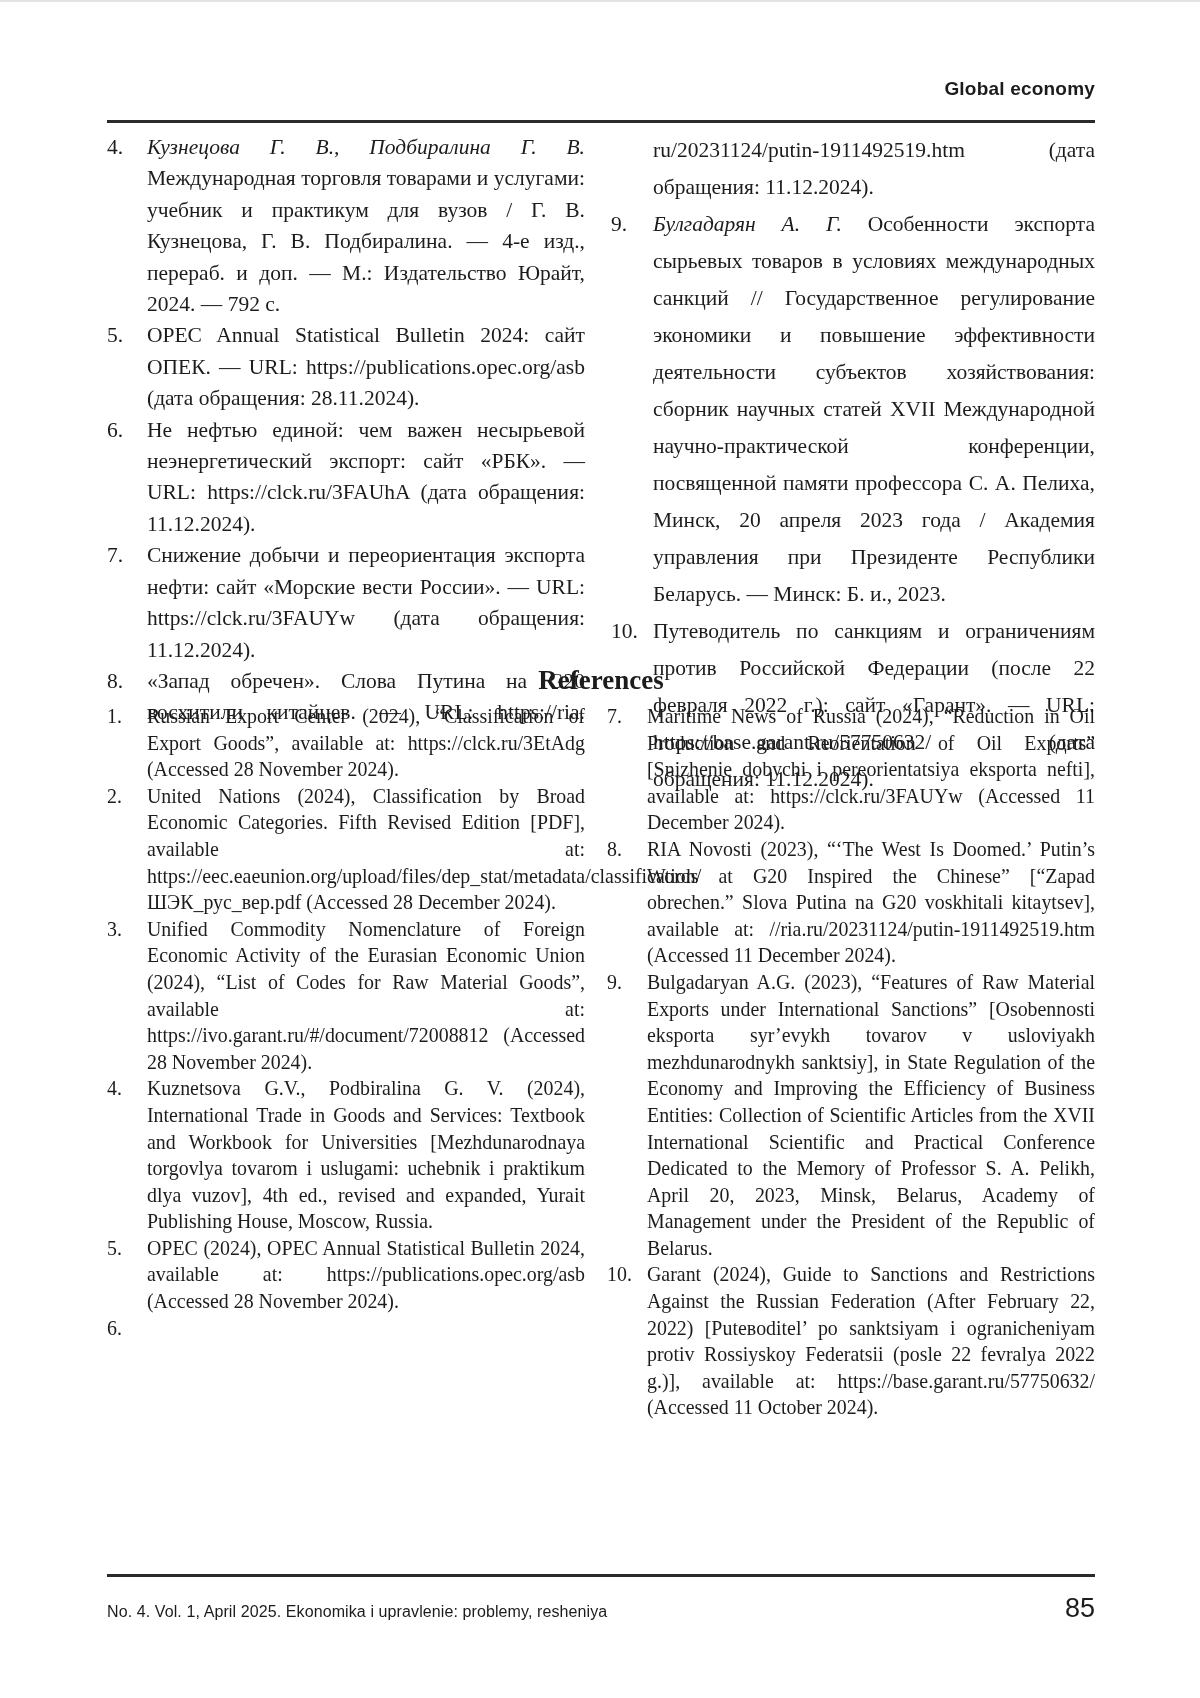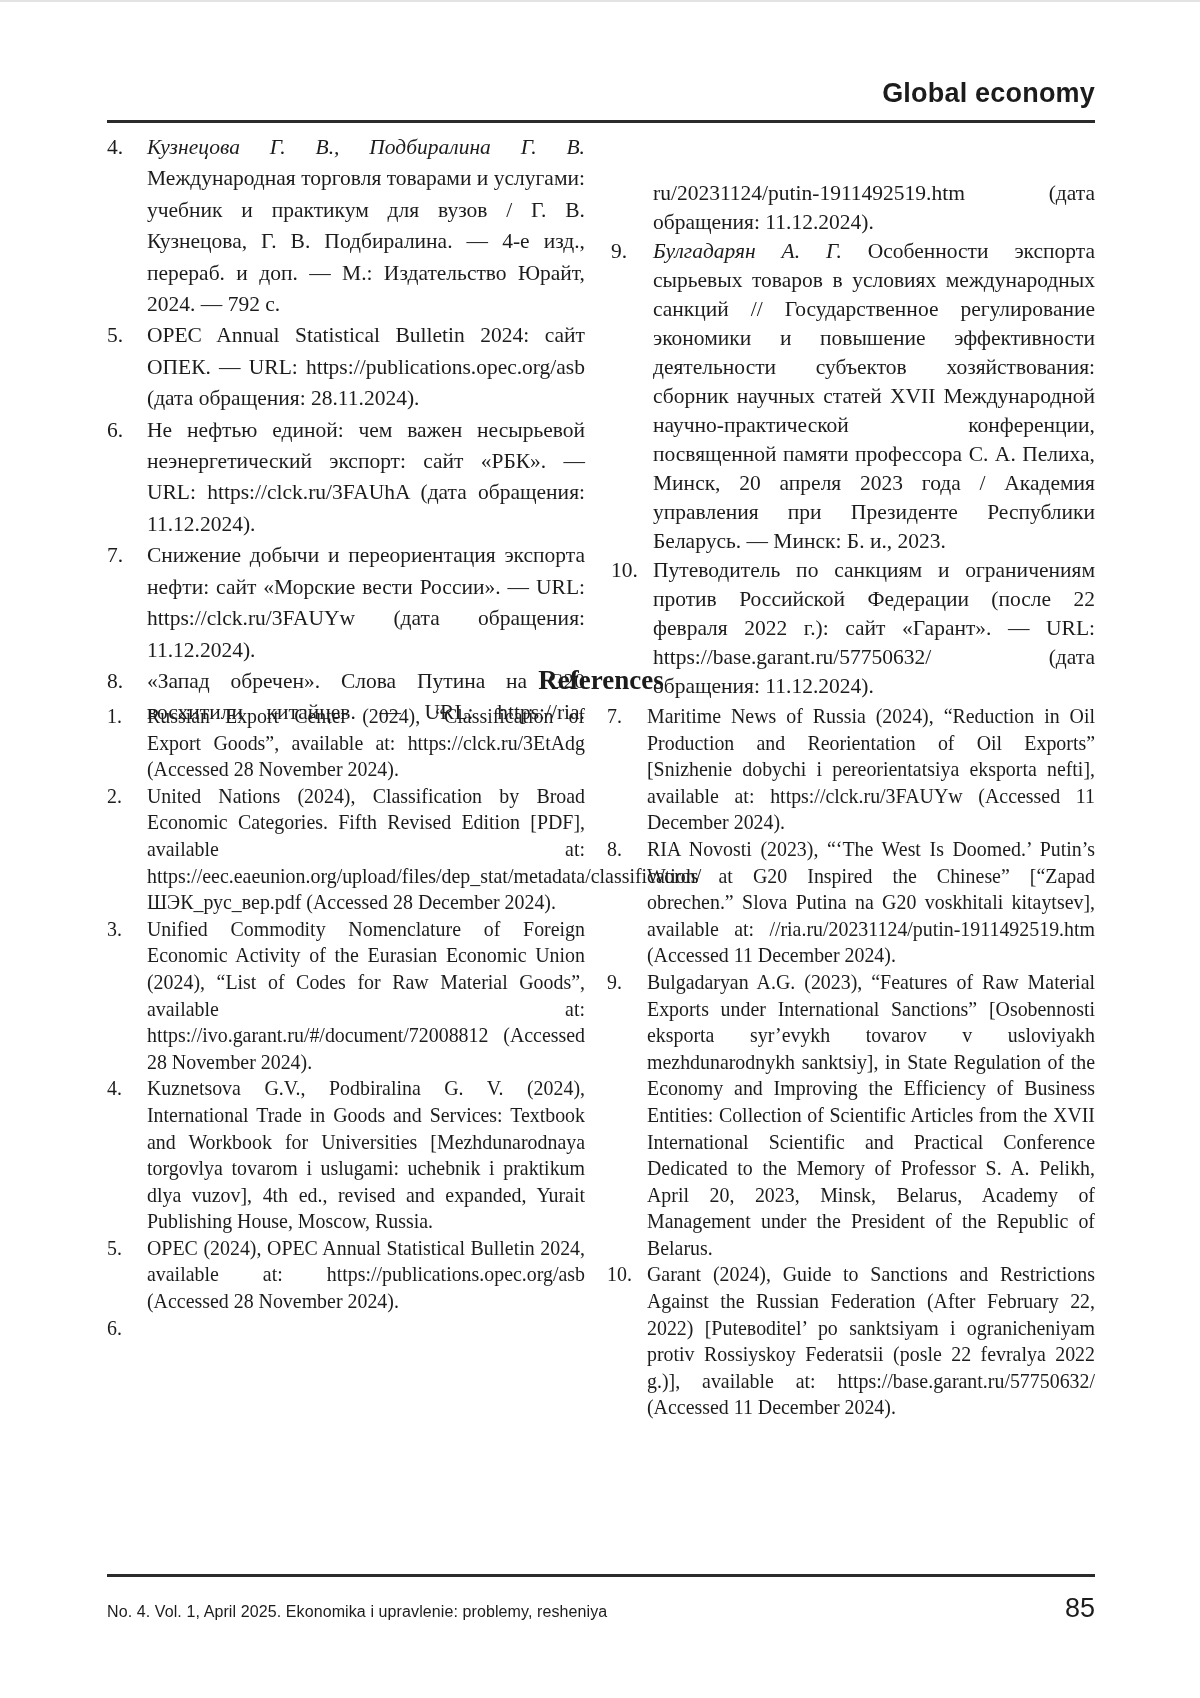--- a/index.html
+++ b/index.html
@@ -8,38 +8,38 @@
     width:1200px;height:1698px;
     background:#ffffff;
     color:#1c1c1c;
     font-family:"Liberation Serif", serif;
     overflow:hidden;
     border-top:2px solid #e3e3e3;
   }
   .content-x{position:absolute;left:107px;width:988px;}
   
   .page-header{top:76px;text-align:right;font-family:"Liberation Sans", sans-serif;
-    font-weight:bold;font-size:27px;letter-spacing:0.2px;}
+    font-weight:bold;font-size:19px;letter-spacing:0.2px;}
   .rule{position:absolute;left:107px;width:988px;height:3px;background:#2b2b2b;}
   .rule-top{top:118px;}
   .rule-bottom{top:1572px;}
   
   .columns{display:flex;}
   .col-left{width:478px;margin-right:22px;}
   .col-right{width:488px;}
   
   .ref{position:relative;padding-left:40px;text-align:justify;}
   .ref .num{position:absolute;left:0;top:0;}
   .ref .author{font-style:italic;}
   .justify-last{text-align-last:justify;}
   
   .ru-section{top:130px;}
   .ru-section{font-size:21.5px;}
   .ru-section .col-left{line-height:31.4px;}
-  .ru-section .col-right{line-height:29px;margin-top:47px;}
+  .ru-section .col-right{line-height:37px;}
   .ru-section .col-right .ref .num{left:4px;}
   .ru-section .col-right .ref{padding-left:46px;}
   
   .refs-heading{top:663px;text-align:center;font-weight:bold;font-size:27px;}
   
   .en-section{top:701px;font-size:19.9px;}
   .en-section .col-left{line-height:26.6px;}
   .en-section .col-right{line-height:26.6px;}
   
   .footer{top:1591px;display:flex;justify-content:space-between;align-items:baseline;
@@ -132,21 +132,21 @@
       <div class="ref">
         <span class="num">8.</span>
         <span>RIA Novosti (2023), “‘The West Is Doomed.’ Putin’s Words at G20 Inspired the Chinese” [“Zapad obrechen.” Slova Putina na G20 voskhitali kitaytsev], available at: //ria.ru/20231124/putin-1911492519.htm (Accessed 11 December 2024).</span>
       </div>
       <div class="ref">
         <span class="num">9.</span>
         <span>Bulgadaryan A.G. (2023), “Features of Raw Material Exports under International Sanctions” [Osobennosti eksporta syr’evykh tovarov v usloviyakh mezhdunarodnykh sanktsiy], in State Regulation of the Economy and Improving the Efficiency of Business Entities: Collection of Scientific Articles from the XVII International Scientific and Practical Conference Dedicated to the Memory of Professor S. A. Pelikh, April 20, 2023, Minsk, Belarus, Academy of Management under the President of the Republic of Belarus.</span>
       </div>
       <div class="ref">
         <span class="num">10.</span>
-        <span>Garant (2024), Guide to Sanctions and Restrictions Against the Russian Federation (After February 22, 2022) [Puteвoditel’ po sanktsiyam i ogranicheniyam protiv Rossiyskoy Federatsii (posle 22 fevralya 2022 g.)], available at: https://base.garant.ru/57750632/ (Accessed 11 December 2024).</span>
+        <span>Garant (2024), Guide to Sanctions and Restrictions Against the Russian Federation (After February 22, 2022) [Puteвoditel’ po sanktsiyam i ogranicheniyam protiv Rossiyskoy Federatsii (posle 22 fevralya 2022 g.)], available at: https://base.garant.ru/57750632/ (Accessed 11 October 2024).</span>
       </div>
     </div>
   </div>
 
   <div class="rule rule-bottom"></div>
   <div class="content-x footer">
     <span class="journal">No. 4. Vol. 1, April 2025. Ekonomika i upravlenie: problemy, resheniya</span>
     <span class="pageno">85</span>
   </div>
 

